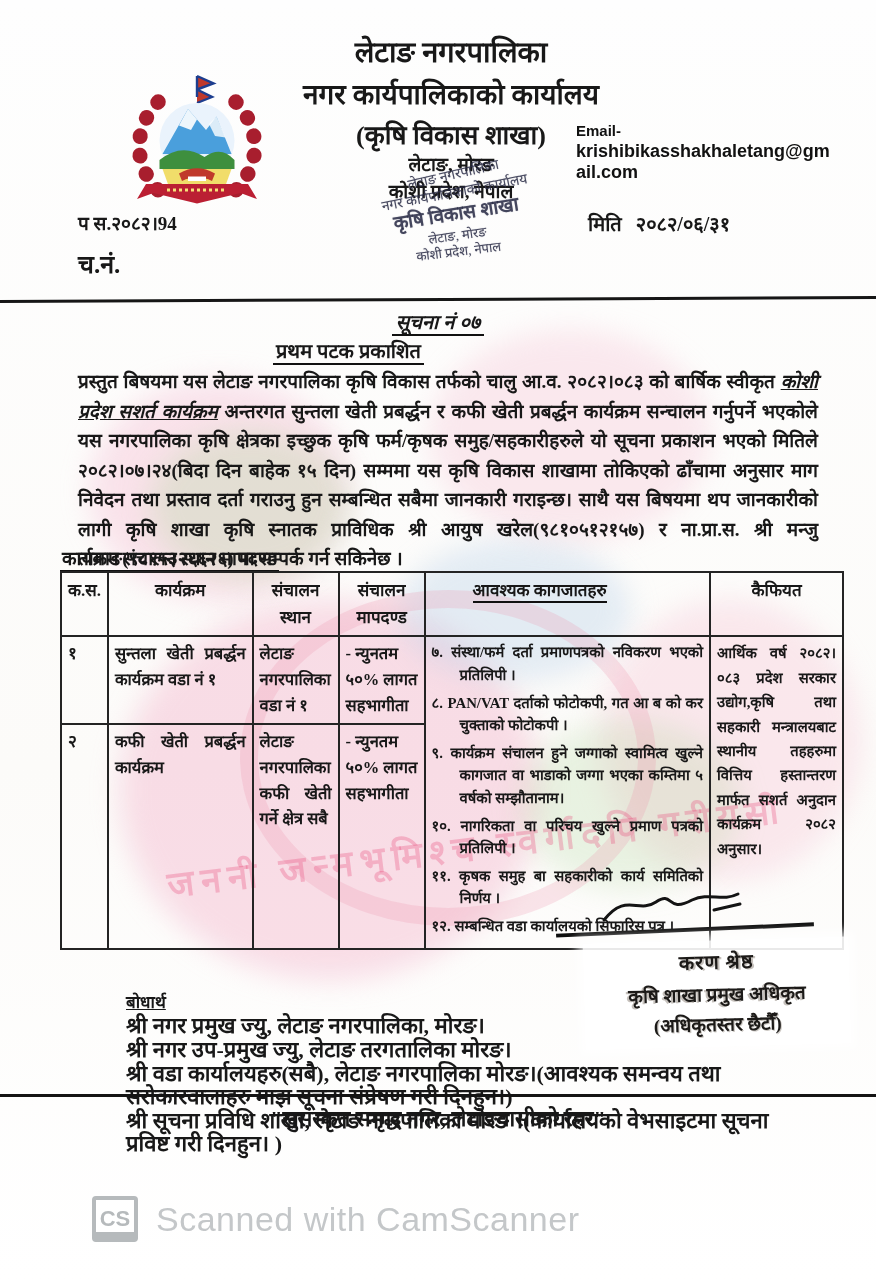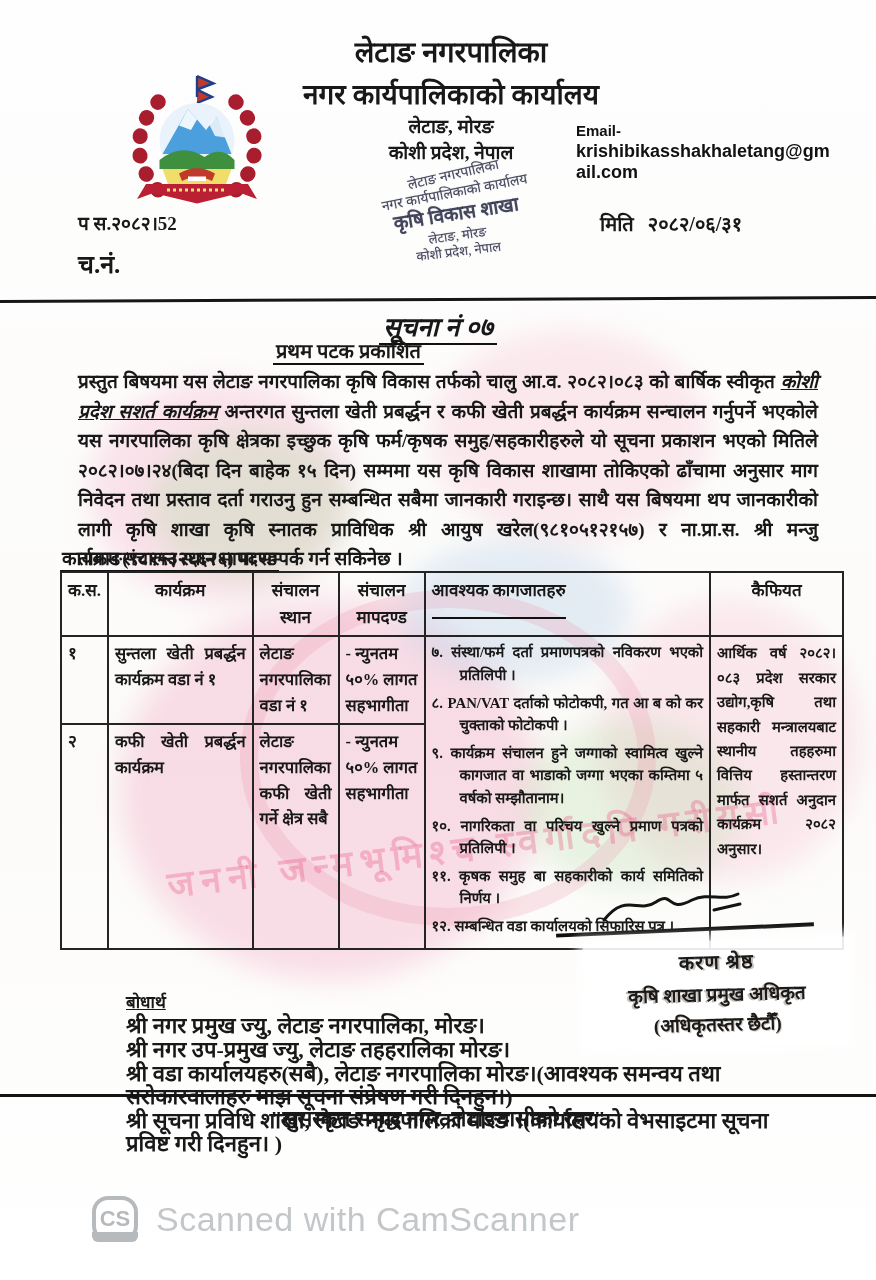--- a/index.html
+++ b/index.html
@@ -44,47 +44,47 @@
     color:rgba(44,46,72,0.82);transform:rotate(-4deg);line-height:1.25;
     text-shadow:0 0 1px rgba(44,46,72,0.4);
   }
   .st-l1{font-size:14px;transform:rotate(-9deg);}
   .st-l2{font-size:14px;transform:rotate(-7deg);}
   .st-l3{font-size:19px;font-weight:bold;transform:rotate(-5deg);margin-top:1px;}
   .st-l4{font-size:13px;transform:rotate(-4deg);margin-top:2px;}
   .st-l5{font-size:13px;transform:rotate(-3deg);}
   .ref-left{position:absolute;left:78px;top:210px;font-size:19px;font-weight:bold;}
   .ref-ch{position:absolute;left:78px;top:246px;font-size:25px;font-weight:bold;}
-  .date-line{position:absolute;left:600px;top:210px;font-size:20px;font-weight:bold;}
+  .date-line{position:absolute;left:588px;top:210px;font-size:20px;font-weight:bold;}
   .date-line .gap{display:inline-block;width:14px;}
   .rule1{position:absolute;left:0;top:298px;width:876px;height:3px;background:#161616;transform:rotate(-0.25deg);}
   
   .subj1{position:absolute;left:0;top:308px;width:876px;text-align:center;}
-  .subj1 span{font-size:26px;font-weight:bold;font-style:italic;border-bottom:2px solid #111;padding:0 4px 1px;}
+  .subj1 span{font-size:20px;font-weight:bold;font-style:italic;border-bottom:2px solid #111;padding:0 4px 1px;}
   .subj2{position:absolute;left:0;top:337px;width:697px;text-align:center;}
   .subj2 span{font-size:20px;font-weight:bold;border-bottom:2px solid #111;padding:0 3px 1px;}
   
   .body-para{
     position:absolute;left:78px;top:367px;width:740px;
     font-size:19px;line-height:29.5px;font-weight:600;text-align:justify;
   }
   .body-para .emph{font-weight:bold;font-style:italic;text-decoration:underline;}
   
   .tbl-title{position:absolute;left:60px;top:545px;width:758px;text-align:left;}
   .tbl-title span{font-size:19px;font-weight:bold;border-bottom:2px solid #111;padding:0 2px 1px;}
   .notice-table{
     position:absolute;left:60px;top:571px;width:784px;height:334px;
     border-collapse:collapse;table-layout:fixed;background:transparent;
   }
   .notice-table th,.notice-table td{
     border:2px solid #242424;padding:4px 6px;vertical-align:top;
   }
   .notice-table th{font-size:17px;font-weight:bold;text-align:center;vertical-align:top;line-height:1.6;}
   .notice-table th.docs-h{text-align:left;}
-  .notice-table th.docs-h span{border-bottom:2px solid #111;padding-bottom:17px;}
+  .notice-table th.docs-h span{border-bottom:2px solid #111;padding-bottom:1px;margin-left:41px;}
   .cell-sn{font-size:17px;font-weight:bold;text-align:left;padding-left:8px;}
   .cell-program,.cell-loc,.cell-crit{font-size:16.5px;font-weight:600;line-height:1.55;text-align:justify;}
   .cell-crit{text-align:left;padding-left:10px;}
   .docs-cell div{
     font-size:14.8px;font-weight:600;line-height:1.5;
     padding-left:28px;text-indent:-28px;margin-bottom:6px;text-align:justify;
   }
   .remarks-cell{font-size:14.8px;font-weight:600;line-height:1.65;text-align:justify;}
   
   .sig-scribble{position:absolute;left:596px;top:884px;width:160px;height:46px;}
@@ -101,21 +101,21 @@
   .sig-level{font-size:19px;font-weight:bold;margin-top:4px;text-shadow:1px 1px 0 rgba(90,75,60,0.3);}
   
   .cc-block{position:absolute;left:78px;top:990px;width:660px;margin-left:48px;}
   .cc-label{font-size:17px;font-weight:bold;text-decoration:underline;}
   .cc-item{font-size:22px;font-weight:bold;line-height:23px;margin-top:1px;}
   .rule2{position:absolute;left:0;top:1094px;width:876px;height:3px;background:#141414;}
   .slogan{position:absolute;left:0;top:1102px;width:876px;text-align:center;font-size:22px;font-weight:bold;}
   
   .scanner{position:absolute;left:92px;top:1196px;display:flex;align-items:center;gap:18px;}
   .cs-badge{
-    width:46px;height:46px;border:4px solid #b6babc;border-radius:16px;background:#fff;
+    width:46px;height:46px;border:4px solid #b6babc;border-radius:4px;background:#fff;
     position:relative;display:flex;align-items:center;justify-content:center;
     font-family:"Liberation Sans", sans-serif;font-weight:bold;font-size:22px;color:#b6babc;
     box-sizing:border-box;
   }
   .cs-badge::after{
     content:"";position:absolute;left:-4px;right:-4px;bottom:-4px;height:10px;
     background:#b6babc;border-radius:0 0 6px 6px;
   }
   .cs-text{
     font-family:"Liberation Sans", sans-serif;font-size:34px;color:#c4c7c9;letter-spacing:0.5px;
@@ -150,38 +150,39 @@
       <path d="M27,66 h46 l-4,11 h-38 z" fill="#f1dd6a"></path>
       <path d="M38,69 q12,-7 24,0 l-2,5 q-10,-5 -20,0 z" fill="#c0392b"></path>
       <path d="M44,71 h12 v3 h-12 z" fill="#ffffff"></path>
       <path d="M16,76 L84,76 L90,86 L79,82 L50,89 L21,82 L10,86 Z" fill="#bb1f33"></path>
       <path d="M30,80 h40" stroke="#f6e27a" stroke-width="2" stroke-dasharray="2 2"></path>
     </svg>
 
     <div class="masthead">
       <div class="mh1">लेटाङ नगरपालिका</div>
       <div class="mh2">नगर कार्यपालिकाको कार्यालय</div>
+      <div class="mh3">(कृषि विकास शाखा)</div>
       <div class="mh-addr">लेटाङ, मोरङ</div>
       <div class="mh-addr">कोशी प्रदेश, नेपाल</div>
     </div>
 
     <div class="email-block">
       <div class="email-label">Email-</div>
       <div class="email-value">krishibikasshakhaletang@gmail.com</div>
     </div>
 
     <div class="stamp-top">
       <div class="st-l1">लेटाङ नगरपालिका</div>
       <div class="st-l2">नगर कार्यपालिकाको कार्यालय</div>
       <div class="st-l3">कृषि विकास शाखा</div>
       <div class="st-l4">लेटाङ, मोरङ</div>
       <div class="st-l5">कोशी प्रदेश, नेपाल</div>
     </div>
 
-    <div class="ref-left">प स.२०८२।52</div>
+    <div class="ref-left">प स.२०८२।94</div>
     <div class="ref-ch">च.नं.</div>
     <div class="date-line">
       <span>मिति</span><span class="gap"></span><span>२०८२/०६/३१</span>
     </div>
 
     <div class="rule1"></div>
 
     <div class="subj1"><span>सूचना नं ०७</span></div>
     <div class="subj2"><span>प्रथम पटक प्रकाशित</span></div>
 
@@ -237,21 +238,21 @@
     <div class="sig-line"></div>
     <div class="sig-stamp">
       <div class="sig-name">करण श्रेष्ठ</div>
       <div class="sig-pos">कृषि शाखा प्रमुख अधिकृत</div>
       <div class="sig-level">(अधिकृतस्तर छैटौँ)</div>
     </div>
 
     <div class="cc-block">
       <div class="cc-label">बोधार्थ</div>
       <div class="cc-item">श्री नगर प्रमुख ज्यु, लेटाङ नगरपालिका, मोरङ।</div>
-      <div class="cc-item">श्री नगर उप-प्रमुख ज्यु, लेटाङ तहहरालिका मोरङ।</div>
+      <div class="cc-item">श्री नगर उप-प्रमुख ज्यु, लेटाङ तरगतालिका मोरङ।</div>
       <div class="cc-item">श्री वडा कार्यालयहरु(सबै), लेटाङ नगरपालिका मोरङ।(आवश्यक समन्वय तथा सरोकारवालाहरु माझ सूचना संप्रेषण गरी दिनहुन।)</div>
       <div class="cc-item">श्री सूचना प्रविधि शाखा, लेटाङ नगरपालिका मोरङ ।(कार्यालयको वेभसाइटमा सूचना प्रविष्ट गरी दिनहुन। )</div>
     </div>
 
     <div class="rule2"></div>
     <div class="slogan">"सुसंस्कृत समृद्ध नगर, लेटाङवासीको रहर"</div>
 
     <div class="scanner">
       <div class="cs-badge">CS</div>
       <div class="cs-text">Scanned with CamScanner</div>

